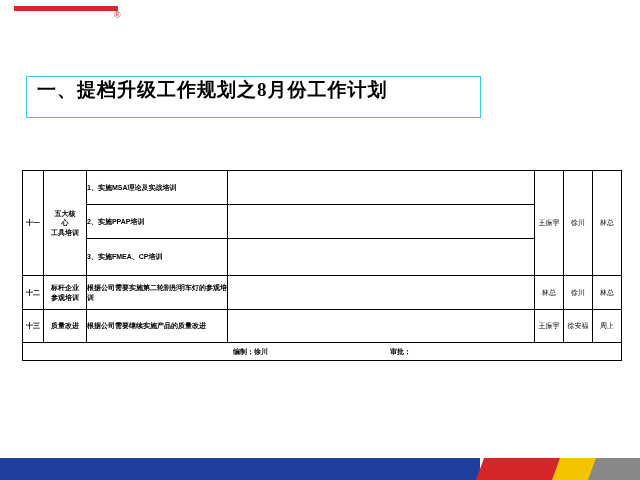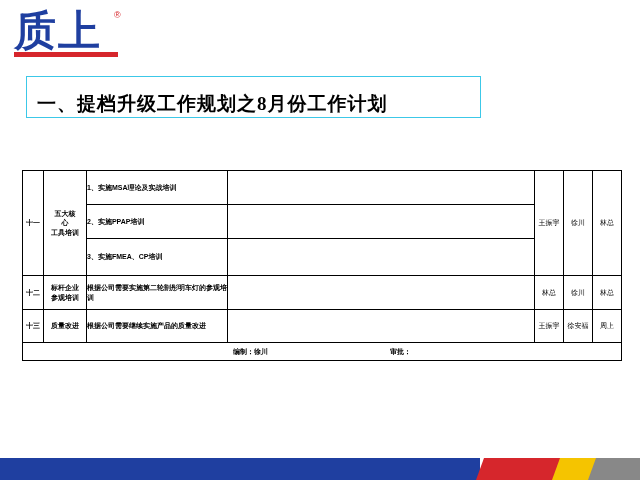--- a/index.html
+++ b/index.html
@@ -48,21 +48,21 @@
   
   #title-box {
     position: absolute;
     left: 26px;
     top: 76px;
     width: 455px;
     height: 42px;
     border: 1px solid #3cc8e8;
     box-sizing: border-box;
     display: flex;
-    align-items: flex-end;
+    align-items: flex-start;
   }
   #title-box .title-text {
     font-family: "Liberation Serif", serif;
     font-size: 19px;
     font-weight: bold;
     color: #000000;
     padding-left: 10px;
     letter-spacing: 1px;
   }
 
@@ -183,21 +183,20 @@
     left: 592px;
     width: 60px;
     background: #888888;
     transform: skewX(-20deg);
   }
 </style>
 </head>
 <body>
 
 <div id="logo">
-  <div class="logo-text">质上</div>
   <div class="logo-bar"></div>
   <div class="logo-reg">®</div>
 </div>
 
 <div id="title-box">
   <div class="title-text">一、提档升级工作规划之8月份工作计划</div>
 </div>
 
 <table id="plan-table">
   <tbody>

